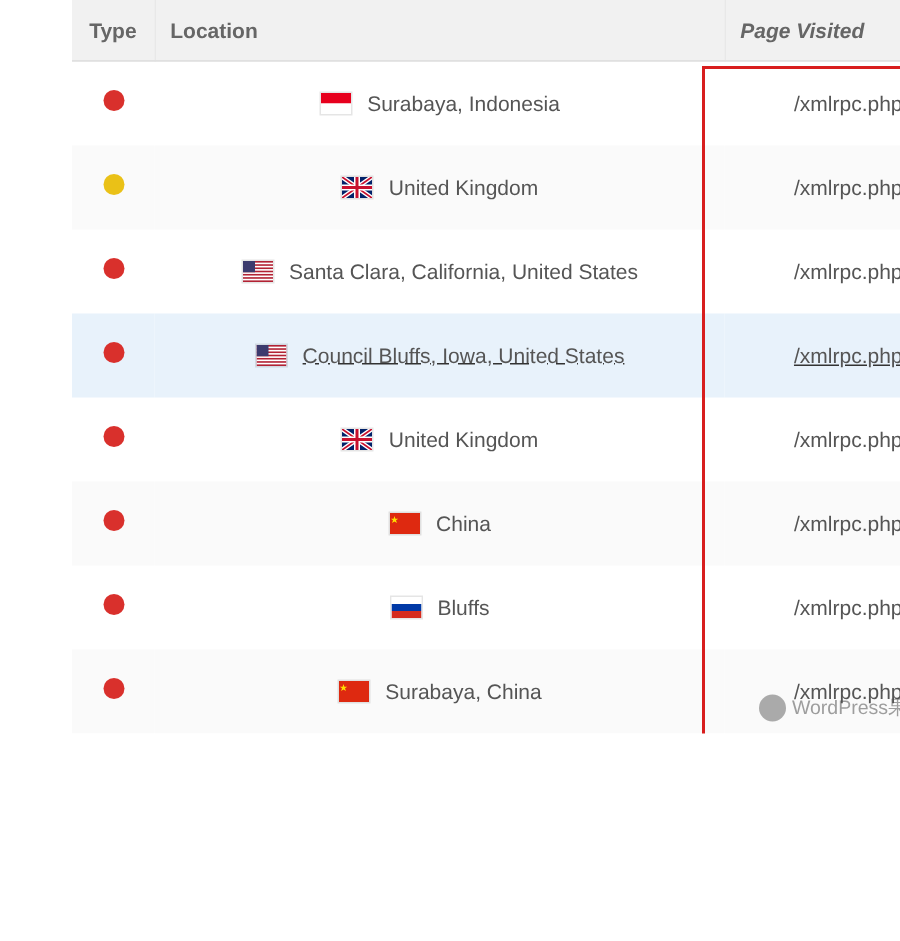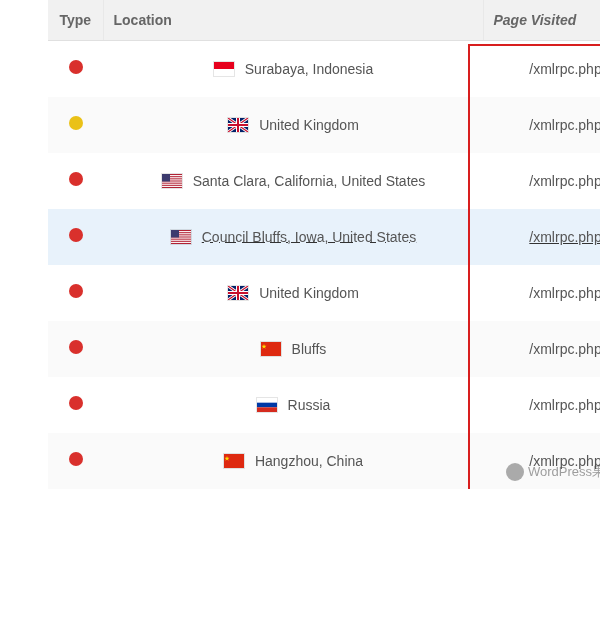--- a/index.html
+++ b/index.html
@@ -152,38 +152,38 @@
                 <path d="M10 0V14M0 7H20" stroke="#fff" stroke-width="4"></path>
                 <path d="M10 0V14M0 7H20" stroke="#C8102E" stroke-width="2"></path>
               </svg></span><span class="location-text">United Kingdom</span></td>
           <td class="col-page">/xmlrpc.php</td>
         </tr>
         <tr>
           <td class="col-type"><span class="dot red"></span></td>
           <td class="col-location"><span class="flag"><svg viewBox="0 0 20 14">
                 <rect width="20" height="14" fill="#de2910"></rect>
                 <polygon points="3,2 3.6,3.8 5.5,3.8 4,4.9 4.6,6.7 3,5.6 1.4,6.7 2,4.9 0.5,3.8 2.4,3.8" fill="#ffde00"></polygon>
-              </svg></span><span class="location-text">Bluffs</span></td>
+              </svg></span><span class="location-text">China</span></td>
           <td class="col-page">/xmlrpc.php</td>
         </tr>
         <tr>
           <td class="col-type"><span class="dot red"></span></td>
           <td class="col-location"><span class="flag"><svg viewBox="0 0 20 14">
                 <rect width="20" height="4.67" fill="#fff"></rect>
                 <rect y="4.67" width="20" height="4.67" fill="#0039a6"></rect>
                 <rect y="9.33" width="20" height="4.67" fill="#d52b1e"></rect>
-              </svg></span><span class="location-text">Russia</span></td>
+              </svg></span><span class="location-text">Bluffs</span></td>
           <td class="col-page">/xmlrpc.php</td>
         </tr>
         <tr>
           <td class="col-type"><span class="dot red"></span></td>
           <td class="col-location"><span class="flag"><svg viewBox="0 0 20 14">
                 <rect width="20" height="14" fill="#de2910"></rect>
                 <polygon points="3,2 3.6,3.8 5.5,3.8 4,4.9 4.6,6.7 3,5.6 1.4,6.7 2,4.9 0.5,3.8 2.4,3.8" fill="#ffde00"></polygon>
-              </svg></span><span class="location-text">Hangzhou, China</span></td>
+              </svg></span><span class="location-text">Surabaya, China</span></td>
           <td class="col-page">/xmlrpc.php</td>
         </tr>
       </tbody>
 </table>
 
 <div class="highlight-box"></div>
 
 <div class="watermark">
   <span class="wm-icon"></span>
   <span>WordPress果酱</span>

